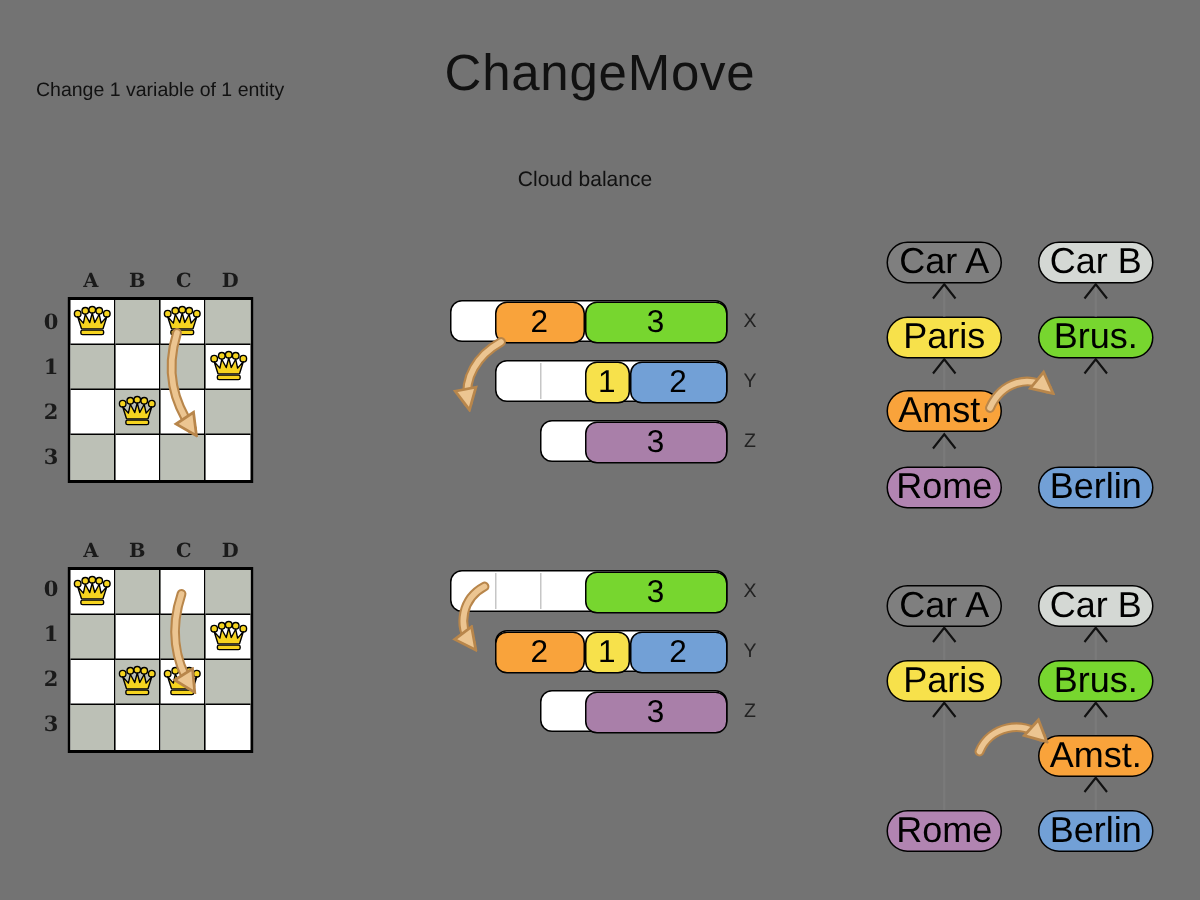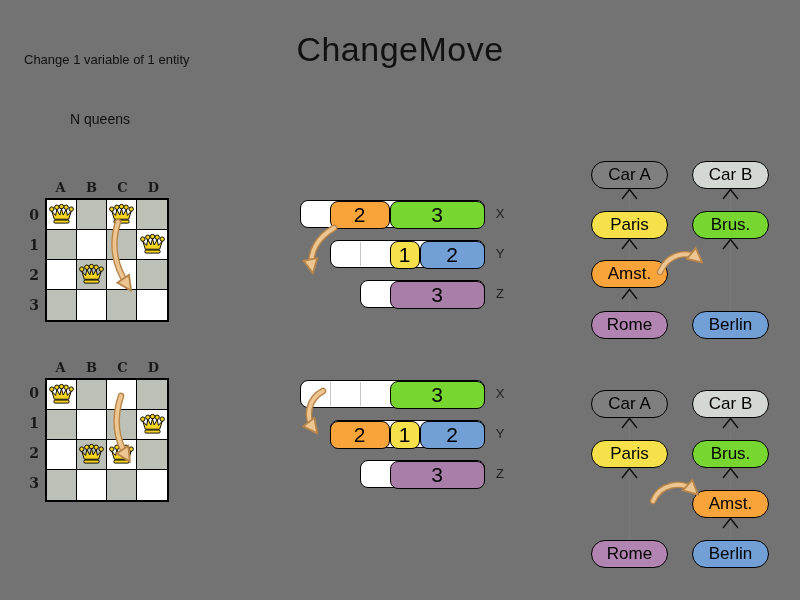--- a/index.html
+++ b/index.html
@@ -30,33 +30,33 @@
 
   
   .tray{border:1.5px solid #000;border-radius:8px;background:#fff;height:28px;box-sizing:border-box;}
   .block{position:absolute;top:0;height:28px;box-sizing:border-box;border:1.5px solid #000;border-radius:8px;
          display:flex;align-items:center;justify-content:center;font-size:21px;color:#000;}
   .divider{position:absolute;top:1px;width:1px;height:24px;background:#c6c6c6;}
   .cpu-label{font-size:13px;width:16px;height:28px;line-height:28px;text-align:center;color:#222;}
 
   
   .vbox{width:77px;height:28px;box-sizing:border-box;border:1.5px solid #000;border-radius:14px;
-        display:flex;align-items:center;justify-content:center;font-size:17px;color:#000;}
+        display:flex;align-items:center;justify-content:center;font-size:24px;color:#000;}
 
   .overlay{left:0;top:0;pointer-events:none;}
 </style>
 </head>
 <body>
 
 <div class="canvas">
 
   <div class="abs title">ChangeMove</div>
   <div class="abs subtitle">Change 1 variable of 1 entity</div>
 
-  <div class="abs col-header h-nq">N queens</div>
+  <div class="abs col-header h-cb">Cloud balance</div>
 
   <div class="abs file-labels" style="left:45px;top:180px;">
     <span>A</span>
     <span>B</span>
     <span>C</span>
     <span>D</span>
   </div>
   <div class="abs rank-labels" style="left:26px;top:200px;">
     <span>0</span>
     <span>1</span>

